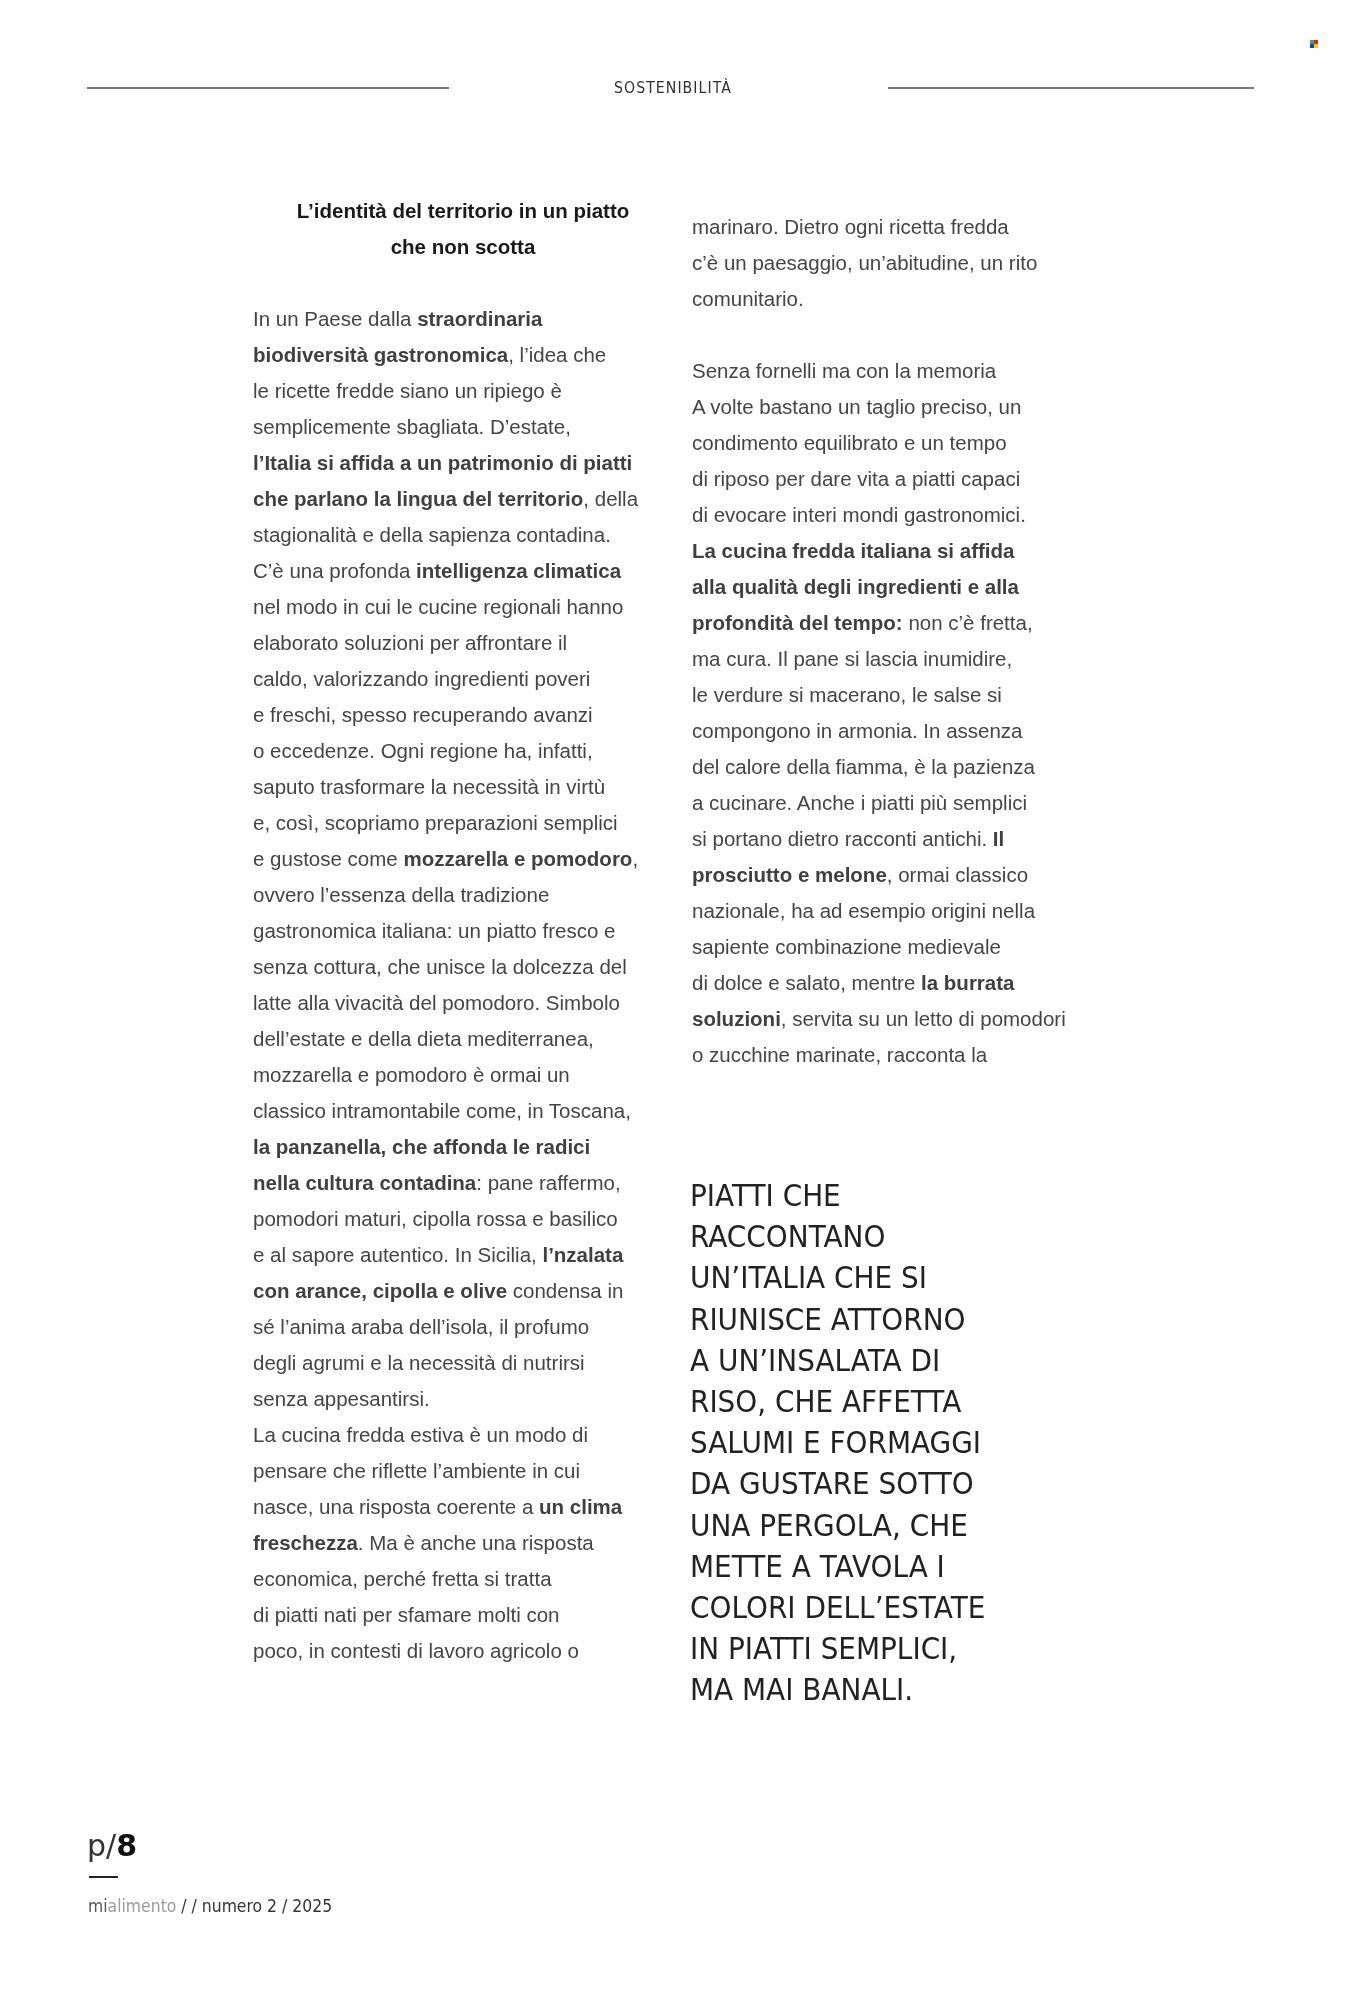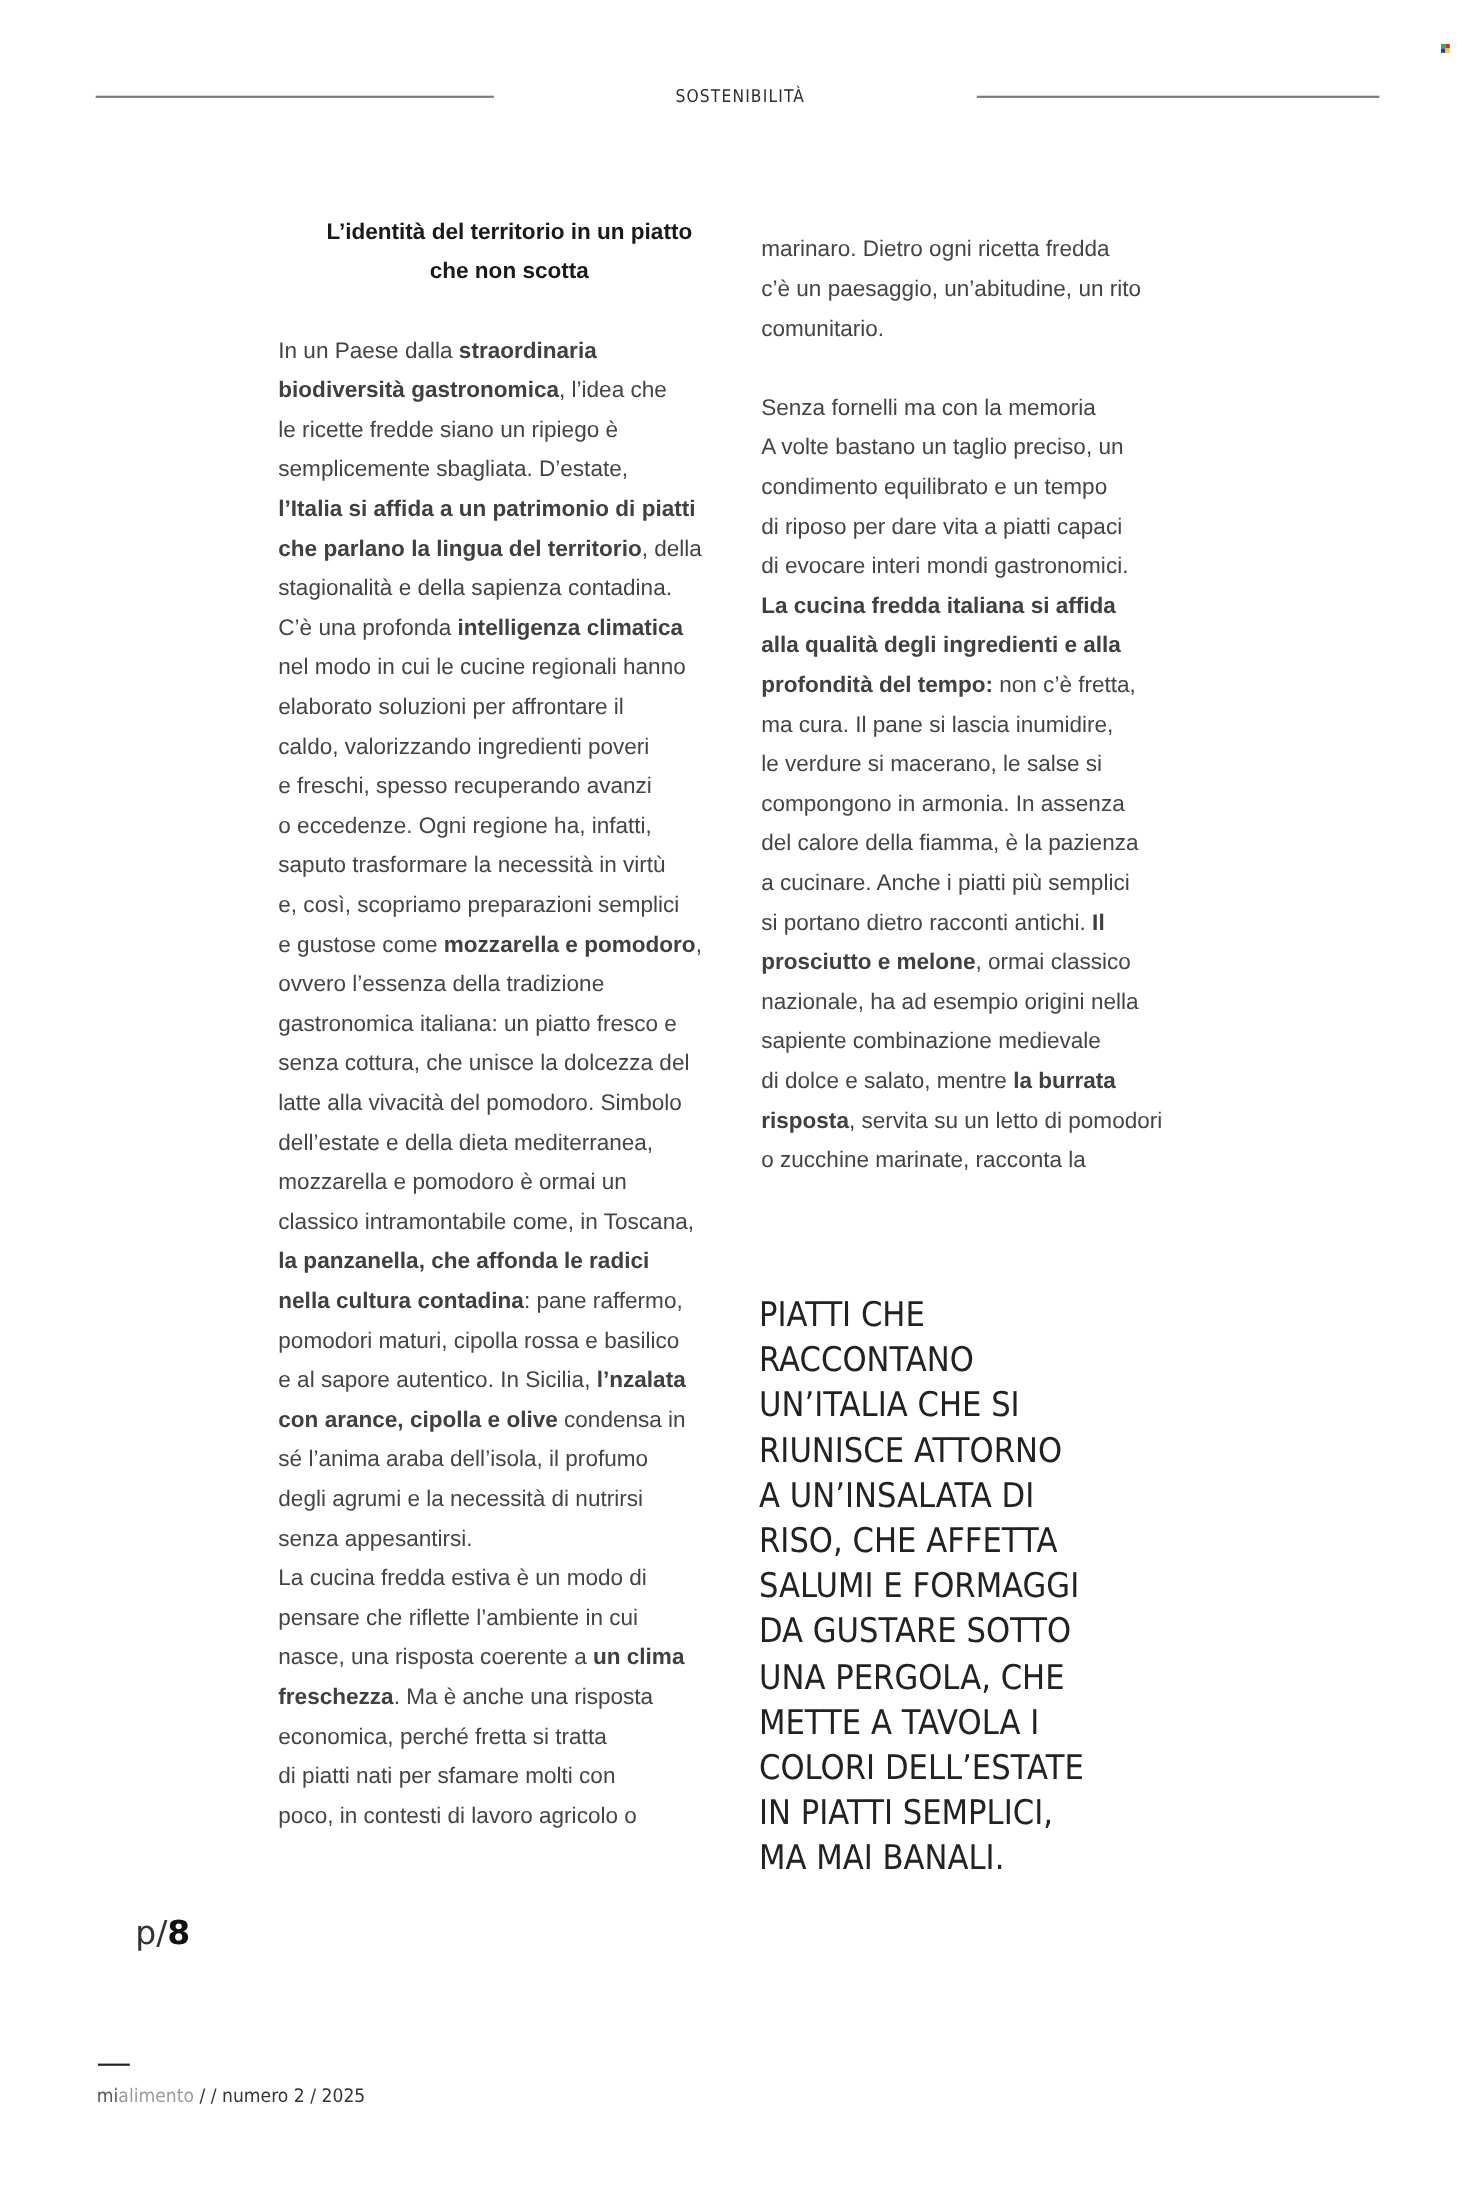--- a/index.html
+++ b/index.html
@@ -12,21 +12,21 @@
   .corner-mark span { display: block; }
   .col { position: absolute; font-size: 20.5px; line-height: 36px; color: #444; }
   .col.left { left: 253px; top: 193px; width: 420px; }
   .col.right { left: 692px; top: 209px; width: 420px; }
   .line { white-space: nowrap; display: block; height: 36px; }
   .b { font-weight: bold; color: #404040; }
   .heading .line { font-weight: bold; color: #1a1a1a; font-size: 20.5px; text-align: center; }
   .gap { height: 36px; }
   .quote { position: absolute; left: 690px; top: 1175px; font-family: "DejaVu Sans", sans-serif; font-size: 31px; line-height: 41.2px; color: #222; transform-origin: left top; transform: scaleX(0.9); }
   .quote .line { height: 41.2px; }
-  .footer-page { position: absolute; left: 87px; top: 1740px; font-size: 30px; color: #333; font-family: "DejaVu Sans", sans-serif; margin-left: 36px; }
+  .footer-page { position: absolute; left: 87px; top: 1828px; font-size: 30px; color: #333; font-family: "DejaVu Sans", sans-serif; }
   .footer-page .num { font-weight: bold; color: #111; }
   .footer-dash { position: absolute; left: 89px; top: 1876px; width: 29px; height: 2px; background: #222; }
   .footer-pub { position: absolute; left: 88px; top: 1896px; font-size: 17px; color: #333; font-family: "DejaVu Sans", sans-serif; transform-origin: left top; transform: scaleX(0.92); }
   .footer-pub .mi { color: #555; }
   .footer-pub .brand { color: #9a9a9a; }
 </style>
 </head>
 <body>
 
 <div class="rule left"></div>
@@ -107,21 +107,21 @@
       <span class="line"><span>ma cura. Il pane si lascia inumidire,</span></span>
       <span class="line"><span>le verdure si macerano, le salse si</span></span>
       <span class="line"><span>compongono in armonia. In assenza</span></span>
       <span class="line"><span>del calore della fiamma, è la pazienza</span></span>
       <span class="line"><span>a cucinare. Anche i piatti più semplici</span></span>
       <span class="line"><span>si portano dietro racconti antichi. </span><span class="b">Il</span></span>
       <span class="line"><span class="b">prosciutto e melone</span><span>, ormai classico</span></span>
       <span class="line"><span>nazionale, ha ad esempio origini nella</span></span>
       <span class="line"><span>sapiente combinazione medievale</span></span>
       <span class="line"><span>di dolce e salato, mentre </span><span class="b">la burrata</span></span>
-      <span class="line"><span class="b">risposta</span><span>, servita su un letto di pomodori</span></span>
+      <span class="line"><span class="b">soluzioni</span><span>, servita su un letto di pomodori</span></span>
       <span class="line"><span>o zucchine marinate, racconta la</span></span>
     </div>
 </div>
 
 <div class="quote" id="pull-quote">
     <span class="line">PIATTI CHE</span>
     <span class="line">RACCONTANO</span>
     <span class="line">UN’ITALIA CHE SI</span>
     <span class="line">RIUNISCE ATTORNO</span>
     <span class="line">A UN’INSALATA DI</span>

